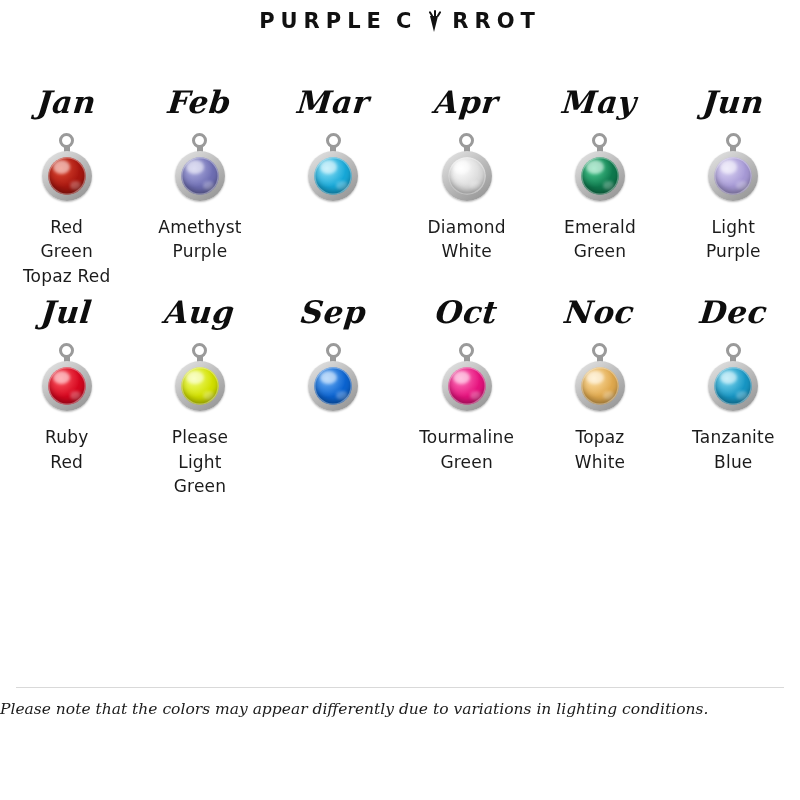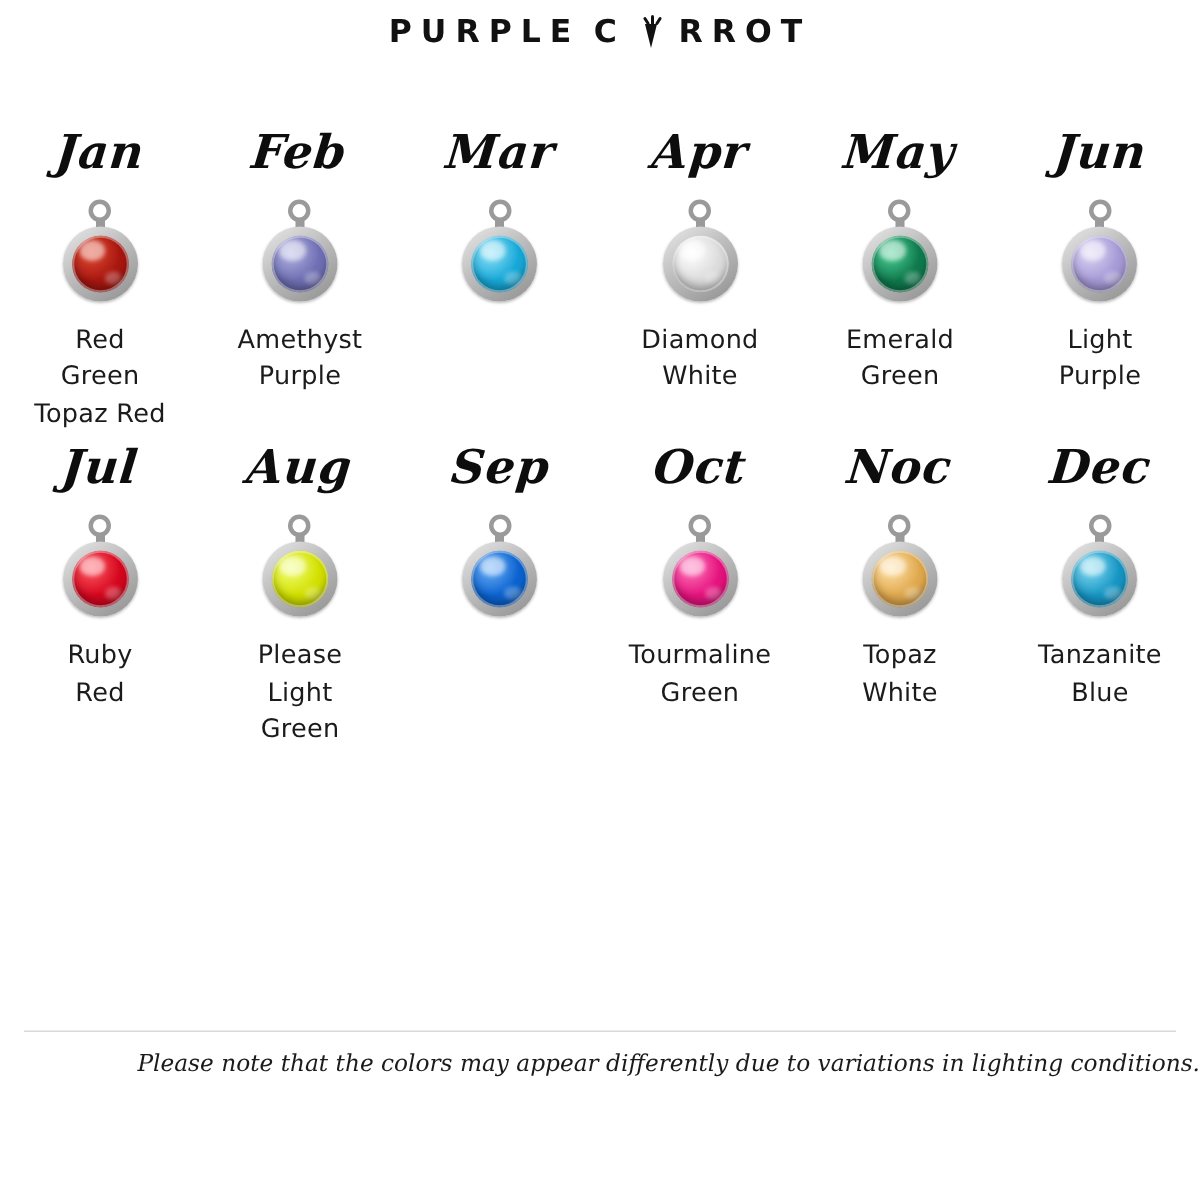--- a/index.html
+++ b/index.html
@@ -203,21 +203,21 @@
     right: 16px;
     bottom: 44px;
     height: 1px;
     background: #d9d9d9;
   }
   .footer-note {
     position: absolute;
     left: 0;
     right: 0;
     bottom: 14px;
-    text-align: right;
+    text-align: left;
     font-family: "DejaVu Serif", serif;
     font-style: italic;
     font-size: 15.5px;
     color: #1b1b1b;
   }
 </style>
 </head>
 <body>
 
 <div id="page">

